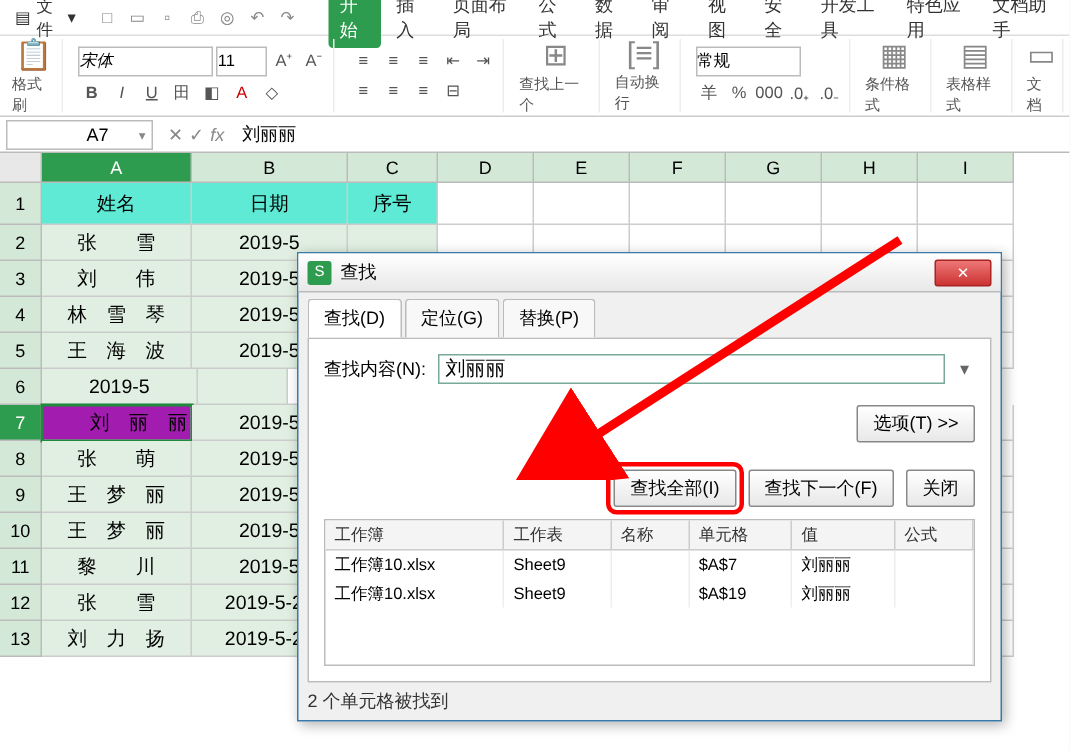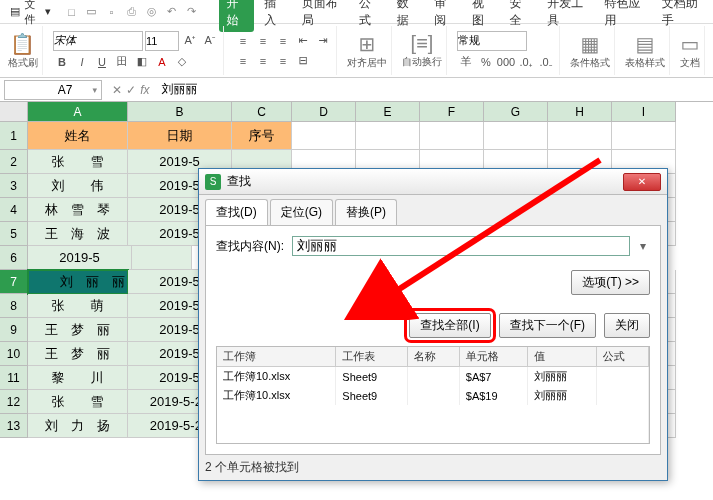--- a/index.html
+++ b/index.html
@@ -31,23 +31,23 @@
 .corner { position: absolute; left: 0; top: 0; width: 28px; height: 20px; background: #e8e8e8; border-right: 1px solid #bbb; border-bottom: 1px solid #bbb; }
 .col-headers { position: absolute; left: 28px; top: 0; height: 20px; display: flex; }
 .col-h { background: #d4e8d7; border-right: 1px solid #bbb; border-bottom: 1px solid #bbb; display: flex; align-items: center; justify-content: center; font-size: 12px; }
 .col-h.sel { background: #2e9c4e; color: #fff; }
 .row-headers { position: absolute; left: 0; top: 20px; width: 28px; }
 .row-h { height: 24px; background: #d4e8d7; border-right: 1px solid #bbb; border-bottom: 1px solid #bbb; display: flex; align-items: center; justify-content: center; font-size: 12px; }
 .row-h.sel { background: #2e9c4e; color: #fff; }
 .cells { position: absolute; left: 28px; top: 20px; }
 .cell-row { display: flex; height: 24px; }
 .cell { border-right: 1px solid #ccc; border-bottom: 1px solid #ccc; display: flex; align-items: center; justify-content: center; font-size: 13px; background: #e0efe2; }
-.cell.header-cell { background: #fdba74; font-weight: normal; text-align: center; }
+.cell.header-cell { background: #5eead4; font-weight: normal; text-align: center; }
 .cell.plain { background: #fff; }
-.cell.active { outline: 2px solid #1e8a3b; outline-offset: -1px; background: #0f766e; padding-left: 30px; }
+.cell.active { outline: 2px solid #1e8a3b; outline-offset: -1px; background: #a21caf; padding-left: 30px; }
 
 .dialog { position: absolute; left: 198px; top: 168px; width: 470px; background: #f0f0f0; border: 1px solid #3a7aab; box-shadow: 2px 2px 8px rgba(0,0,0,0.3); font-size: 12px; }
 .dlg-title { height: 26px; background: linear-gradient(#fff,#e8e8e8); display: flex; align-items: center; padding: 0 6px; border-bottom: 1px solid #bbb; }
 .dlg-title .logo { width: 16px; height: 16px; background: #2e9c4e; border-radius: 2px; margin-right: 6px; display: flex; align-items: center; justify-content: center; color: #fff; font-size: 10px; }
 .dlg-title .ttl { flex: 1; font-size: 12px; }
 .dlg-close { width: 38px; height: 18px; background: linear-gradient(#e77,#c33); border: 1px solid #a22; border-radius: 2px; display: flex; align-items: center; justify-content: center; color: #fff; font-size: 10px; }
 .dlg-tabs { display: flex; padding: 4px 6px 0 6px; gap: 2px; }
 .dlg-tab { padding: 4px 10px; border: 1px solid #bbb; border-bottom: none; background: #f8f8f8; border-radius: 3px 3px 0 0; font-size: 12px; }
 .dlg-tab.active { background: #fff; }
 .dlg-body { background: #fff; margin: 0 6px; border: 1px solid #bbb; padding: 10px; }
@@ -142,21 +142,21 @@
     <div class="font-row" style="margin-top:2px">
       <span class="mini">≡</span>
       <span class="mini">≡</span>
       <span class="mini">≡</span>
       <span class="mini">⊟</span>
     </div>
   </div>
   <div class="group">
     <div class="icon-btn">
       <span class="icon-lg">⊞</span>
-      <span>对齐居中</span>
+      <span>查找上一个</span>
     </div>
   </div>
   <div class="group">
     <div class="icon-btn">
       <span class="icon-lg">[≡]</span>
       <span>自动换行</span>
     </div>
   </div>
   <div class="group" style="align-items:flex-start">
     <input class="combo" style="width: 70px;" value="常规">

